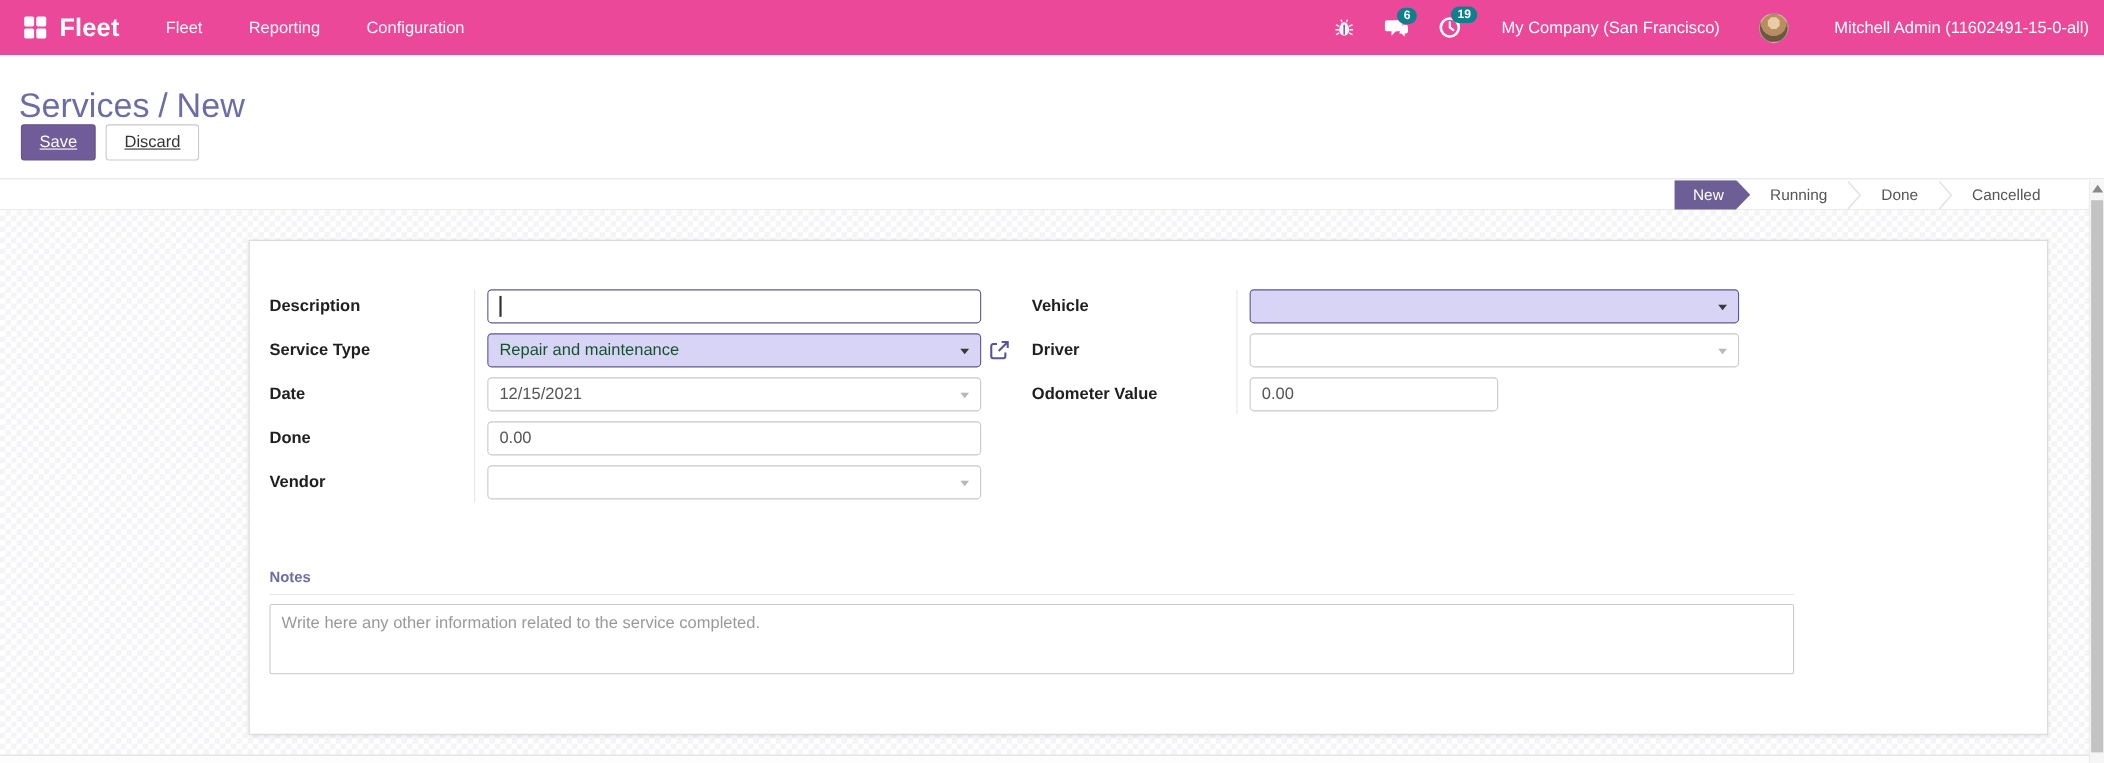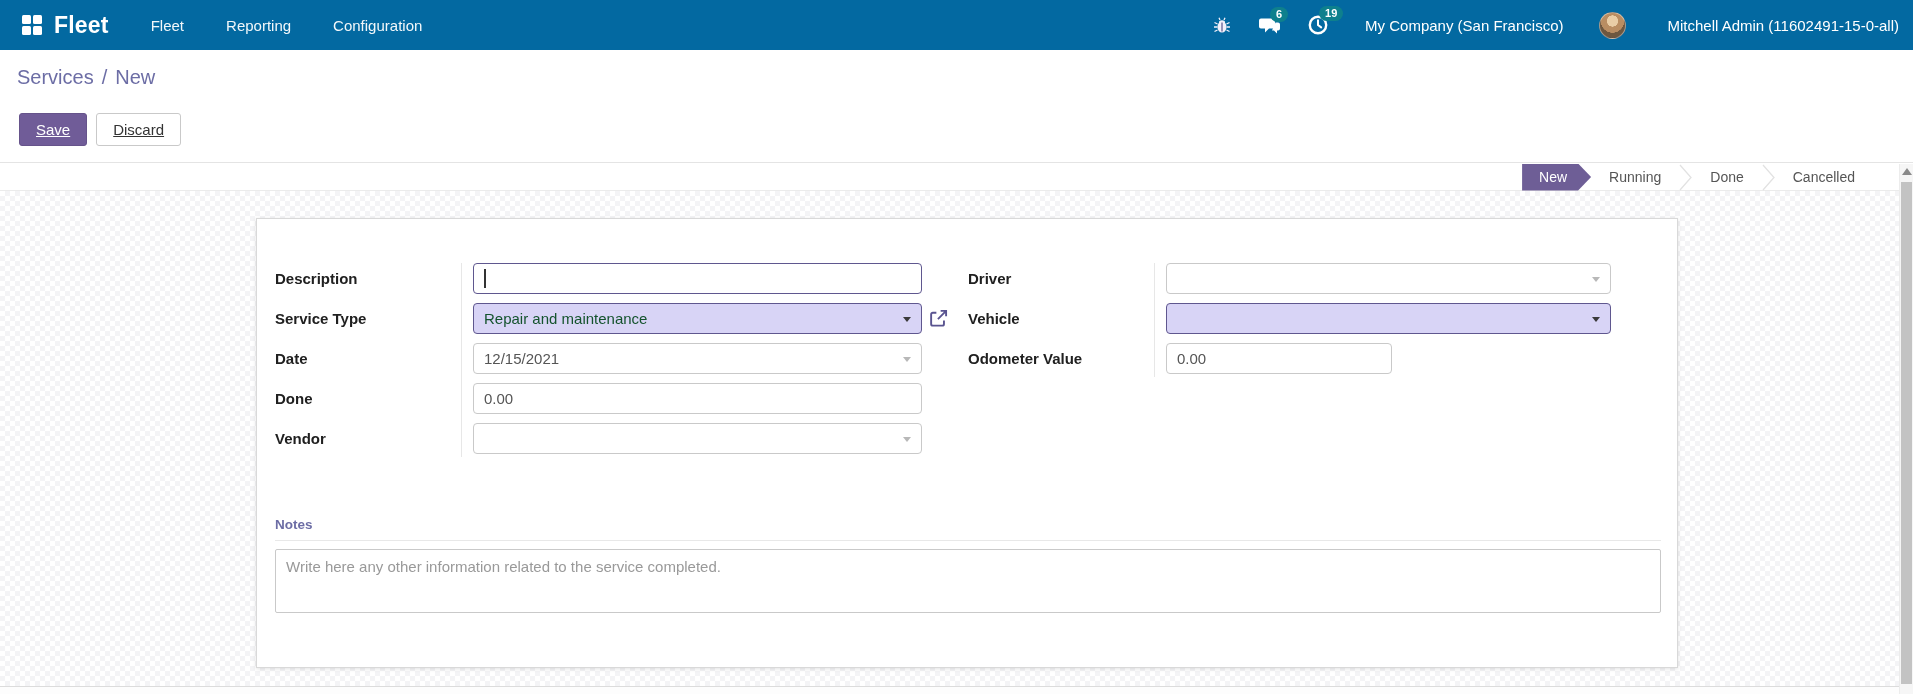--- a/index.html
+++ b/index.html
@@ -1,38 +1,38 @@
 <!DOCTYPE html>
 <html><head>
 <meta charset="utf-8">
 <style>
   * { margin:0; padding:0; box-sizing:border-box; }
   body { font-family:"Liberation Sans", sans-serif; background:#fff; }
   .screen { position:relative; width:1913px; height:694px; overflow:hidden; background:#fff; }
 
   
-  .navbar { position:absolute; top:0; left:0; right:0; height:50px; background:#0369a1;
+  .navbar { position:absolute; top:0; left:0; right:0; height:50px; background:#ec4899;
             display:flex; align-items:center; padding:0 14px; color:#fff; }
   .apps-btn { width:24px; height:24px; margin:0 10px 0 6px; display:flex; align-items:center; justify-content:center; cursor:pointer; }
   .brand { font-size:23px; font-weight:700; letter-spacing:.2px; margin-right:42px; cursor:pointer; }
   .topmenu { display:flex; align-items:center; gap:42px; font-size:15px; }
   .topmenu span { cursor:pointer; opacity:.95; }
   .systray { margin-left:auto; display:flex; align-items:center; }
   .tray-icon { position:relative; margin-left:26px; cursor:pointer; display:flex; align-items:center; }
   .badge { position:absolute; top:-8px; left:12px; background:#0E808D; color:#fff; font-size:11px; font-weight:700;
            line-height:15px; padding:0 6px; border-radius:8px; }
   .company { margin:0 10px 0 36px; font-size:15px; cursor:pointer; white-space:nowrap; }
   .userblock { display:flex; align-items:center; margin-left:26px; cursor:pointer;gap:32px; }
   .avatar { width:27px; height:27px; border-radius:50%; margin-right:9px; border:1px solid rgba(255,255,255,.4);
             background: radial-gradient(circle at 50% 32%, #e9cda6 0 26%, #b98d62 27% 55%, #6e573f 56% 78%, #4c3c2e 79%); }
   .username { font-size:15px; white-space:nowrap; }
 
   
   .control-panel { position:absolute; top:50px; left:0; right:0; height:113px; background:#fff; border-bottom:1px solid #e4e4e4; }
-  .breadcrumb { position:absolute; top:16px; left:17px; font-size:20px; color:#6C6DA5; }
+  .breadcrumb { position:absolute; top:28px; left:17px; font-size:31px; color:#6C6DA5; }
   .breadcrumb .crumb-link { cursor:pointer; }
   .breadcrumb .sep { margin:0 8px; }
   .btn-row { position:absolute; top:63px; left:19px; display:flex; gap:9px; }
   .btn { height:33px; font-size:15px; padding:0 16px; border-radius:3px; cursor:pointer; font-family:inherit;text-decoration:underline; }
   .btn-primary { background:#705C98; border:1px solid #66538b; color:#fff; }
   .btn-secondary { background:#fff; border:1px solid #c9c9c9; color:#333; }
 
   
   .statusbar { position:absolute; top:164px; left:0; right:14px; height:27px; background:#fff;
                border-bottom:1px solid #ebebeb; display:flex; align-items:center; justify-content:flex-end; padding-right:26px; }
@@ -49,21 +49,21 @@
     background-size:10px 10px; background-position:0 0,5px 5px; }
   .bottom-strip { position:absolute; top:686px; left:0; right:14px; height:8px; background:#fdfdfd; border-top:1px solid #dcdcdc; }
 
   
   .scrollbar { position:absolute; top:164px; right:0; width:14px; bottom:0; background:#f6f6f6; border-left:1px solid #ececec; }
   .scroll-up { position:absolute; top:4px; left:2px; width:0; height:0;
                border-left:5px solid transparent; border-right:5px solid transparent; border-bottom:7px solid #8a8a8a; }
   .scroll-thumb { position:absolute; top:18px; left:1px; width:11px; height:502px; background:#c3c3c3; }
 
   
-  .sheet { position:absolute; left:256px; top:27px; width:1422px; height:450px; background:#fff;
+  .sheet { position:absolute; left:226px; top:27px; width:1636px; height:450px; background:#fff;
            border:1px solid #d9d9d9; box-shadow:0 1px 4px rgba(0,0,0,.12); }
   .col { position:absolute; top:44px; width:693px; }
   .col-left { left:18px; }
   .col-right { left:711px; }
   .vsep { position:absolute; left:186px; top:0; width:1px; background:#e7e7e7; }
   .row { display:flex; align-items:center; height:31px; margin-bottom:9px; }
   .lbl { width:198px; font-size:15px; font-weight:700; color:#202020; flex:none; }
   .fld { position:relative; height:31px; border:1px solid #c9c9c9; border-radius:4px; background:#fff;
          display:flex; align-items:center; padding:0 26px 0 10px; font-size:15px; color:#555; cursor:text; }
   .fld-plain { padding-right:10px; }
@@ -212,32 +212,32 @@
             <span></span>
             <span class="caret caret-light"></span>
           </div>
         </div>
       </div>
 
       <div class="col col-right">
         <div class="vsep" style="height:114px;"></div>
 
         <div class="row">
+          <div class="lbl">Vehicle</div>
+          <div class="fld w-main-r m2o-filled">
+            <span></span>
+            <span class="caret"></span>
+          </div>
+        </div>
+
+        <div class="row">
           <div class="lbl">Driver</div>
           <div class="fld w-main-r m2o-empty">
             <span></span>
             <span class="caret caret-light"></span>
-          </div>
-        </div>
-
-        <div class="row">
-          <div class="lbl">Vehicle</div>
-          <div class="fld w-main-r m2o-filled">
-            <span></span>
-            <span class="caret"></span>
           </div>
         </div>
 
         <div class="row">
           <div class="lbl">Odometer Value</div>
           <div class="fld fld-plain w-small">
             <span>0.00</span>
           </div>
         </div>
       </div>

